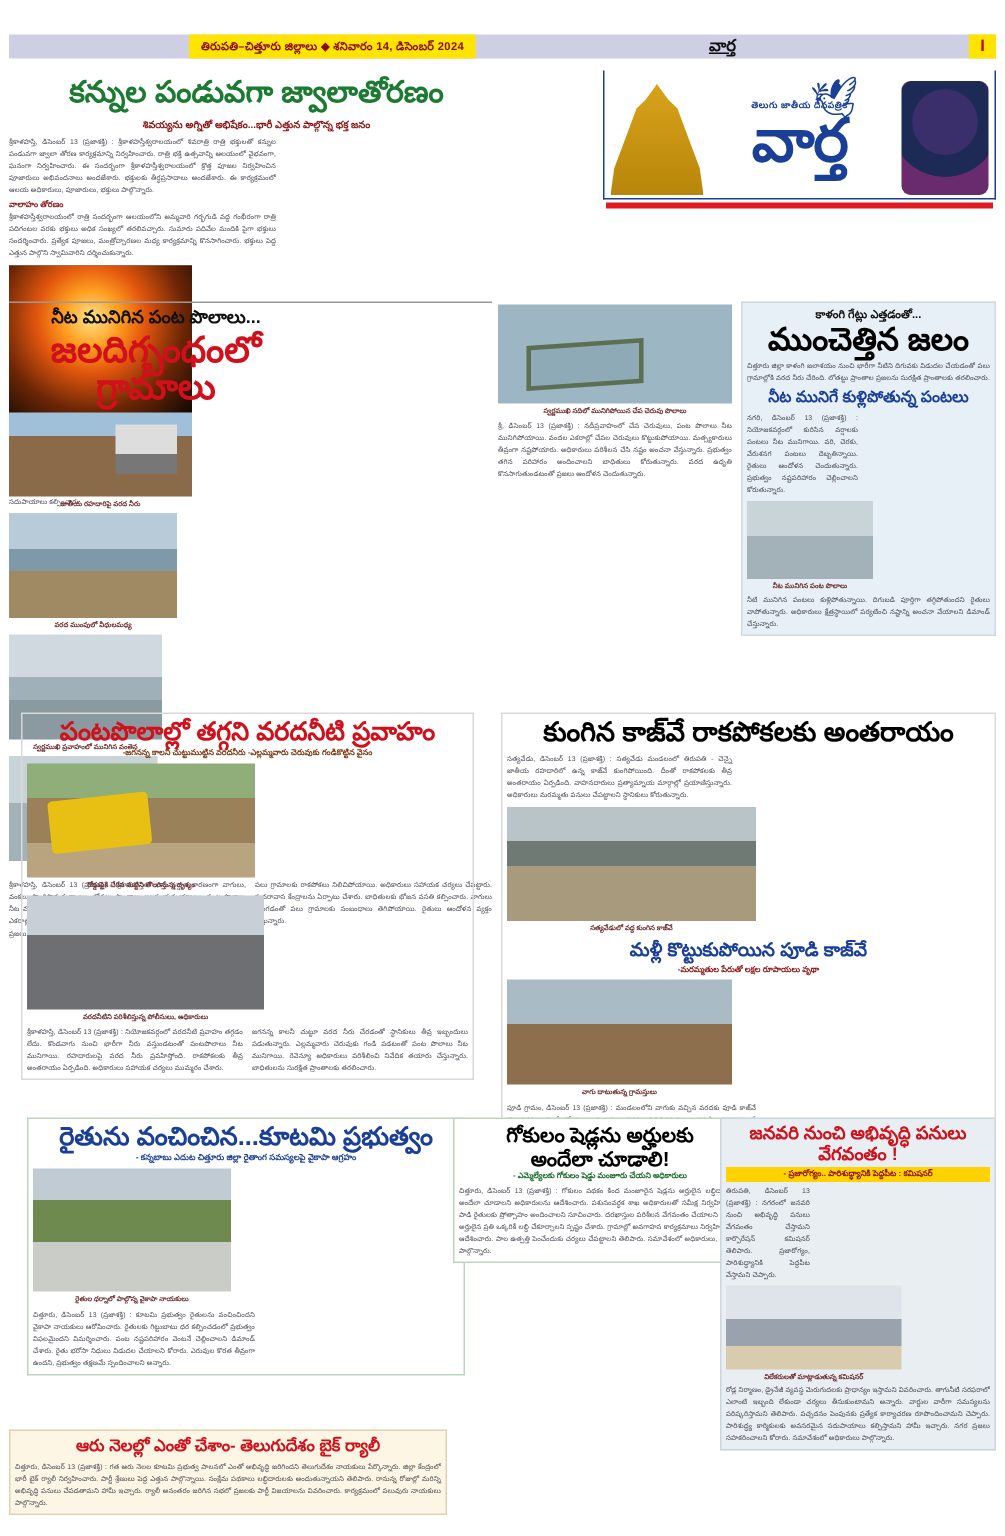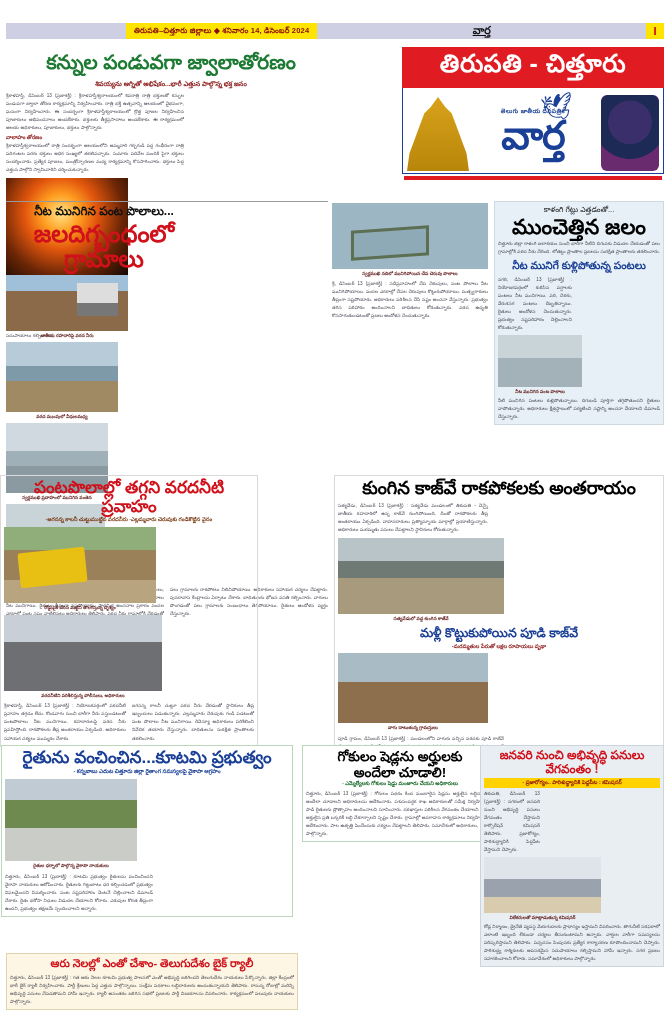--- a/index.html
+++ b/index.html
@@ -80,21 +80,20 @@
 
 <div class="page">
 
   <div class="topstrip">
     <div class="datebar">తిరుపతి–చిత్తూరు జిల్లాలు ◆ శనివారం 14, డిసెంబర్ 2024</div>
     <div class="centermark">వార్త</div>
     <div class="pageno">I</div>
   </div>
 
   <div class="masthead">
-    <div class="mast-red">తిరుపతి - చిత్తూరు</div>
     <div class="mast-body">
       <div class="gopuram"></div>
       <div class="deity"></div>
       <div class="mast-logo">
         <div class="dove">🕊</div>
         <div class="mast-small">తెలుగు జాతీయ దినపత్రిక</div>
         <div class="mast-word">వార్త</div>
       </div>
     </div>
     <div class="mast-bar"></div>
@@ -154,35 +153,35 @@
     </div>
   </div>
 
   <div style="position:absolute;left:332px;top:180px;width:156px;">
     <div class="ph aerial" style="height:66px;"></div>
     <div class="cap">స్వర్ణముఖి నదిలో మునిగిపోయిన చేప చెరువు పొలాలు</div>
     <div class="body" style="margin-top:3px;">శ్రీ, డిసెంబర్ 13 (ప్రజాశక్తి) : నదీప్రవాహంలో చేప చెరువులు, పంట పొలాలు నీట మునిగిపోయాయి. వందల ఎకరాల్లో చేపల చెరువులు కొట్టుకుపోయాయి. మత్స్యకారులు తీవ్రంగా నష్టపోయారు. అధికారులు పరిశీలన చేసి నష్టం అంచనా వేస్తున్నారు. ప్రభుత్వం తగిన పరిహారం అందించాలని బాధితులు కోరుతున్నారు. వరద ఉధృతి కొనసాగుతుండటంతో ప్రజలు ఆందోళన చెందుతున్నారు.</div>
   </div>
 
   <div style="position:absolute;left:494px;top:178px;width:170px;background:#e7f0f6;border:1px solid #cfd9e0;padding:3px;">
-    <div style="font-size:7.5px;font-weight:normal;text-align:center;color:#111;">కాళంగి గేట్లు ఎత్తడంతో...</div>
+    <div style="font-size:7.5px;font-weight:bold;text-align:center;color:#111;">కాళంగి గేట్లు ఎత్తడంతో...</div>
     <div class="hl-mag" style="font-size:21px;font-weight:bold;text-align:center;line-height:1.05;">ముంచెత్తిన జలం</div>
     <div class="body" style="margin-top:2px;">చిత్తూరు జిల్లా కాళంగి జలాశయం నుంచి భారీగా నీటిని దిగువకు విడుదల చేయడంతో పలు గ్రామాల్లోకి వరద నీరు చేరింది. లోతట్టు ప్రాంతాల ప్రజలను సురక్షిత ప్రాంతాలకు తరలించారు.</div>
     <div class="hl-blue" style="font-size:10.5px;font-weight:bold;text-align:center;margin-top:3px;">నీట మునిగే కుళ్లిపోతున్న పంటలు</div>
     <div class="flexrow" style="gap:3px;margin-top:2px;">
       <div style="width:74px;" class="body">నగరి, డిసెంబర్ 13 (ప్రజాశక్తి) : నియోజకవర్గంలో కురిసిన వర్షాలకు పంటలు నీట మునిగాయి. వరి, చెరకు, వేరుశనగ పంటలు దెబ్బతిన్నాయి. రైతులు ఆందోళన చెందుతున్నారు. ప్రభుత్వం నష్టపరిహారం చెల్లించాలని కోరుతున్నారు.</div>
       <div style="width:84px;">
         <div class="ph flood-field" style="height:52px;"></div>
         <div class="cap">నీట మునిగిన పంట పొలాలు</div>
       </div>
     </div>
     <div class="body" style="margin-top:2px;">నీటి మునిగిన పంటలు కుళ్లిపోతున్నాయి. దిగుబడి పూర్తిగా తగ్గిపోతుందని రైతులు వాపోతున్నారు. అధికారులు క్షేత్రస్థాయిలో పర్యటించి నష్టాన్ని అంచనా వేయాలని డిమాండ్ చేస్తున్నారు.</div>
   </div>
 
-  <div style="position:absolute;left:0;top:452px;width:258px;border:1px solid #d9d9d9;padding:3px;">
+  <div style="position:absolute;left:14px;top:452px;width:302px;border:1px solid #d9d9d9;padding:3px;">
     <div class="hl-red" style="font-size:17px;font-weight:bold;text-align:center;line-height:1.1;">పంటపొలాల్లో తగ్గని వరదనీటి ప్రవాహం</div>
     <div class="sub" style="color:#7a3a12;font-size:5.4px;">-జగనన్న కాలనీ చుట్టుముట్టిన వరదనీరు -ఎల్లమ్మవారు చెరువుకు గండికొట్టిన వైనం</div>
     <div class="flexrow" style="gap:4px;margin-top:3px;">
       <div style="width:152px;">
         <div class="ph jcb" style="height:76px;"></div>
         <div class="cap">రోడ్డుపైకి చేరిన మట్టిని తొలగిస్తున్న దృశ్యం</div>
       </div>
       <div style="width:158px;">
         <div class="ph police" style="height:76px;"></div>
         <div class="cap">వరదనీటిని పరిశీలిస్తున్న పోలీసులు, అధికారులు</div>
@@ -211,21 +210,21 @@
         <div class="ph rescue" style="height:70px;"></div>
         <div class="cap">వాగు దాటుతున్న గ్రామస్తులు</div>
       </div>
       <div style="width:166px;">
         <div class="body">పూడి గ్రామం, డిసెంబర్ 13 (ప్రజాశక్తి) : మండలంలోని వాగుకు వచ్చిన వరదకు పూడి కాజ్‌వే కొట్టుకుపోయింది. దీంతో పలు గ్రామాలకు రాకపోకలు నిలిచిపోయాయి. గత ఏడాది కూడా ఇదే పరిస్థితి. మరమ్మతుల పేరుతో లక్షల రూపాయలు వృథా చేస్తున్నారని స్థానికులు ఆరోపిస్తున్నారు.</div>
       </div>
     </div>
     <div class="body" style="margin-top:2px;">శాశ్వత పరిష్కారం చూపాలని గ్రామస్తులు డిమాండ్ చేస్తున్నారు. వంతెన నిర్మాణానికి నిధులు మంజూరు చేయాలని కోరుతున్నారు.</div>
   </div>
 
-  <div style="position:absolute;left:1px;top:722px;width:292px;border:1px solid #bcd6bc;padding:3px;background:#fff;">
+  <div style="position:absolute;left:18px;top:722px;width:292px;border:1px solid #bcd6bc;padding:3px;background:#fff;">
     <div class="hl-blue" style="font-size:17px;font-weight:bold;text-align:center;line-height:1.1;">రైతును వంచించిన...కూటమి ప్రభుత్వం</div>
     <div class="sub" style="color:#1a3f96;font-size:5.6px;">- కన్నబాబు ఎదుట చిత్తూరు జిల్లా రైతాంగ సమస్యలపై వైకాపా ఆగ్రహం</div>
     <div class="flexrow" style="gap:4px;margin-top:3px;">
       <div style="width:132px;">
         <div class="ph rally" style="height:82px;"></div>
         <div class="cap">రైతుల ధర్నాలో పాల్గొన్న వైకాపా నాయకులు</div>
       </div>
       <div style="width:148px;" class="body">చిత్తూరు, డిసెంబర్ 13 (ప్రజాశక్తి) : కూటమి ప్రభుత్వం రైతులను వంచించిందని వైకాపా నాయకులు ఆరోపించారు. రైతులకు గిట్టుబాటు ధర కల్పించడంలో ప్రభుత్వం విఫలమైందని విమర్శించారు. పంట నష్టపరిహారం వెంటనే చెల్లించాలని డిమాండ్ చేశారు. రైతు భరోసా నిధులు విడుదల చేయాలని కోరారు. ఎరువుల కొరత తీవ్రంగా ఉందని, ప్రభుత్వం తక్షణమే స్పందించాలని అన్నారు.</div>
     </div>
   </div>

